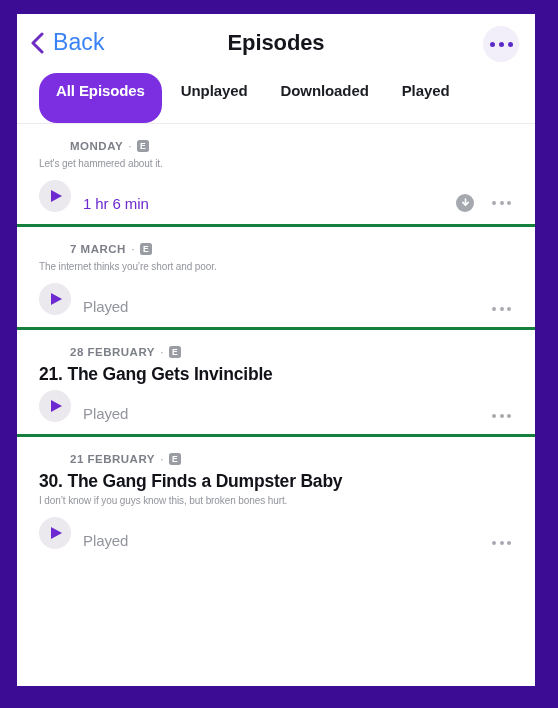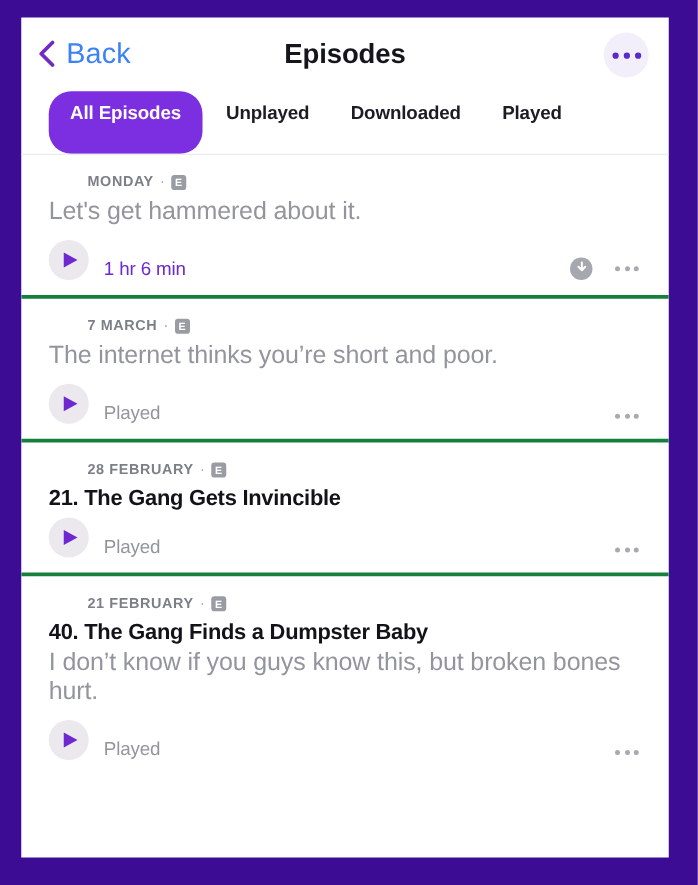--- a/index.html
+++ b/index.html
@@ -154,21 +154,21 @@
     line-height: 1;
   }
   .ep-title {
     font-size: 17.5px;
     font-weight: bold;
     color: #121319;
     letter-spacing: -0.2px;
     margin-bottom: 3px;
   }
   .ep-desc {
-    font-size: 20px;
+    font-size: 10px;
     color: #93959d;
     letter-spacing: -0.1px;
     margin-bottom: 9px;
   }
   .action-row {
     display: flex;
     align-items: flex-end;
     height: 34px;
   }
   .play-circle {
@@ -334,21 +334,21 @@
           </div>
         </div>
       </div>
 
       <div class="episode">
         <div class="meta-row">
           <span class="meta-date">21 FEBRUARY</span>
           <span class="meta-sep">·</span>
           <span class="explicit">E</span>
         </div>
-        <div class="ep-title">40. The Gang Finds a Dumpster Baby</div>
+        <div class="ep-title">30. The Gang Finds a Dumpster Baby</div>
         <div class="ep-desc">I don’t know if you guys know this, but broken bones hurt.</div>
         <div class="action-row">
           <div class="play-circle">
             <span class="play-tri"></span>
           </div>
           <span class="status played">Played</span>
           <div class="right-actions">
             <div class="row-more">
               <span class="dot"></span>
               <span class="dot"></span>

